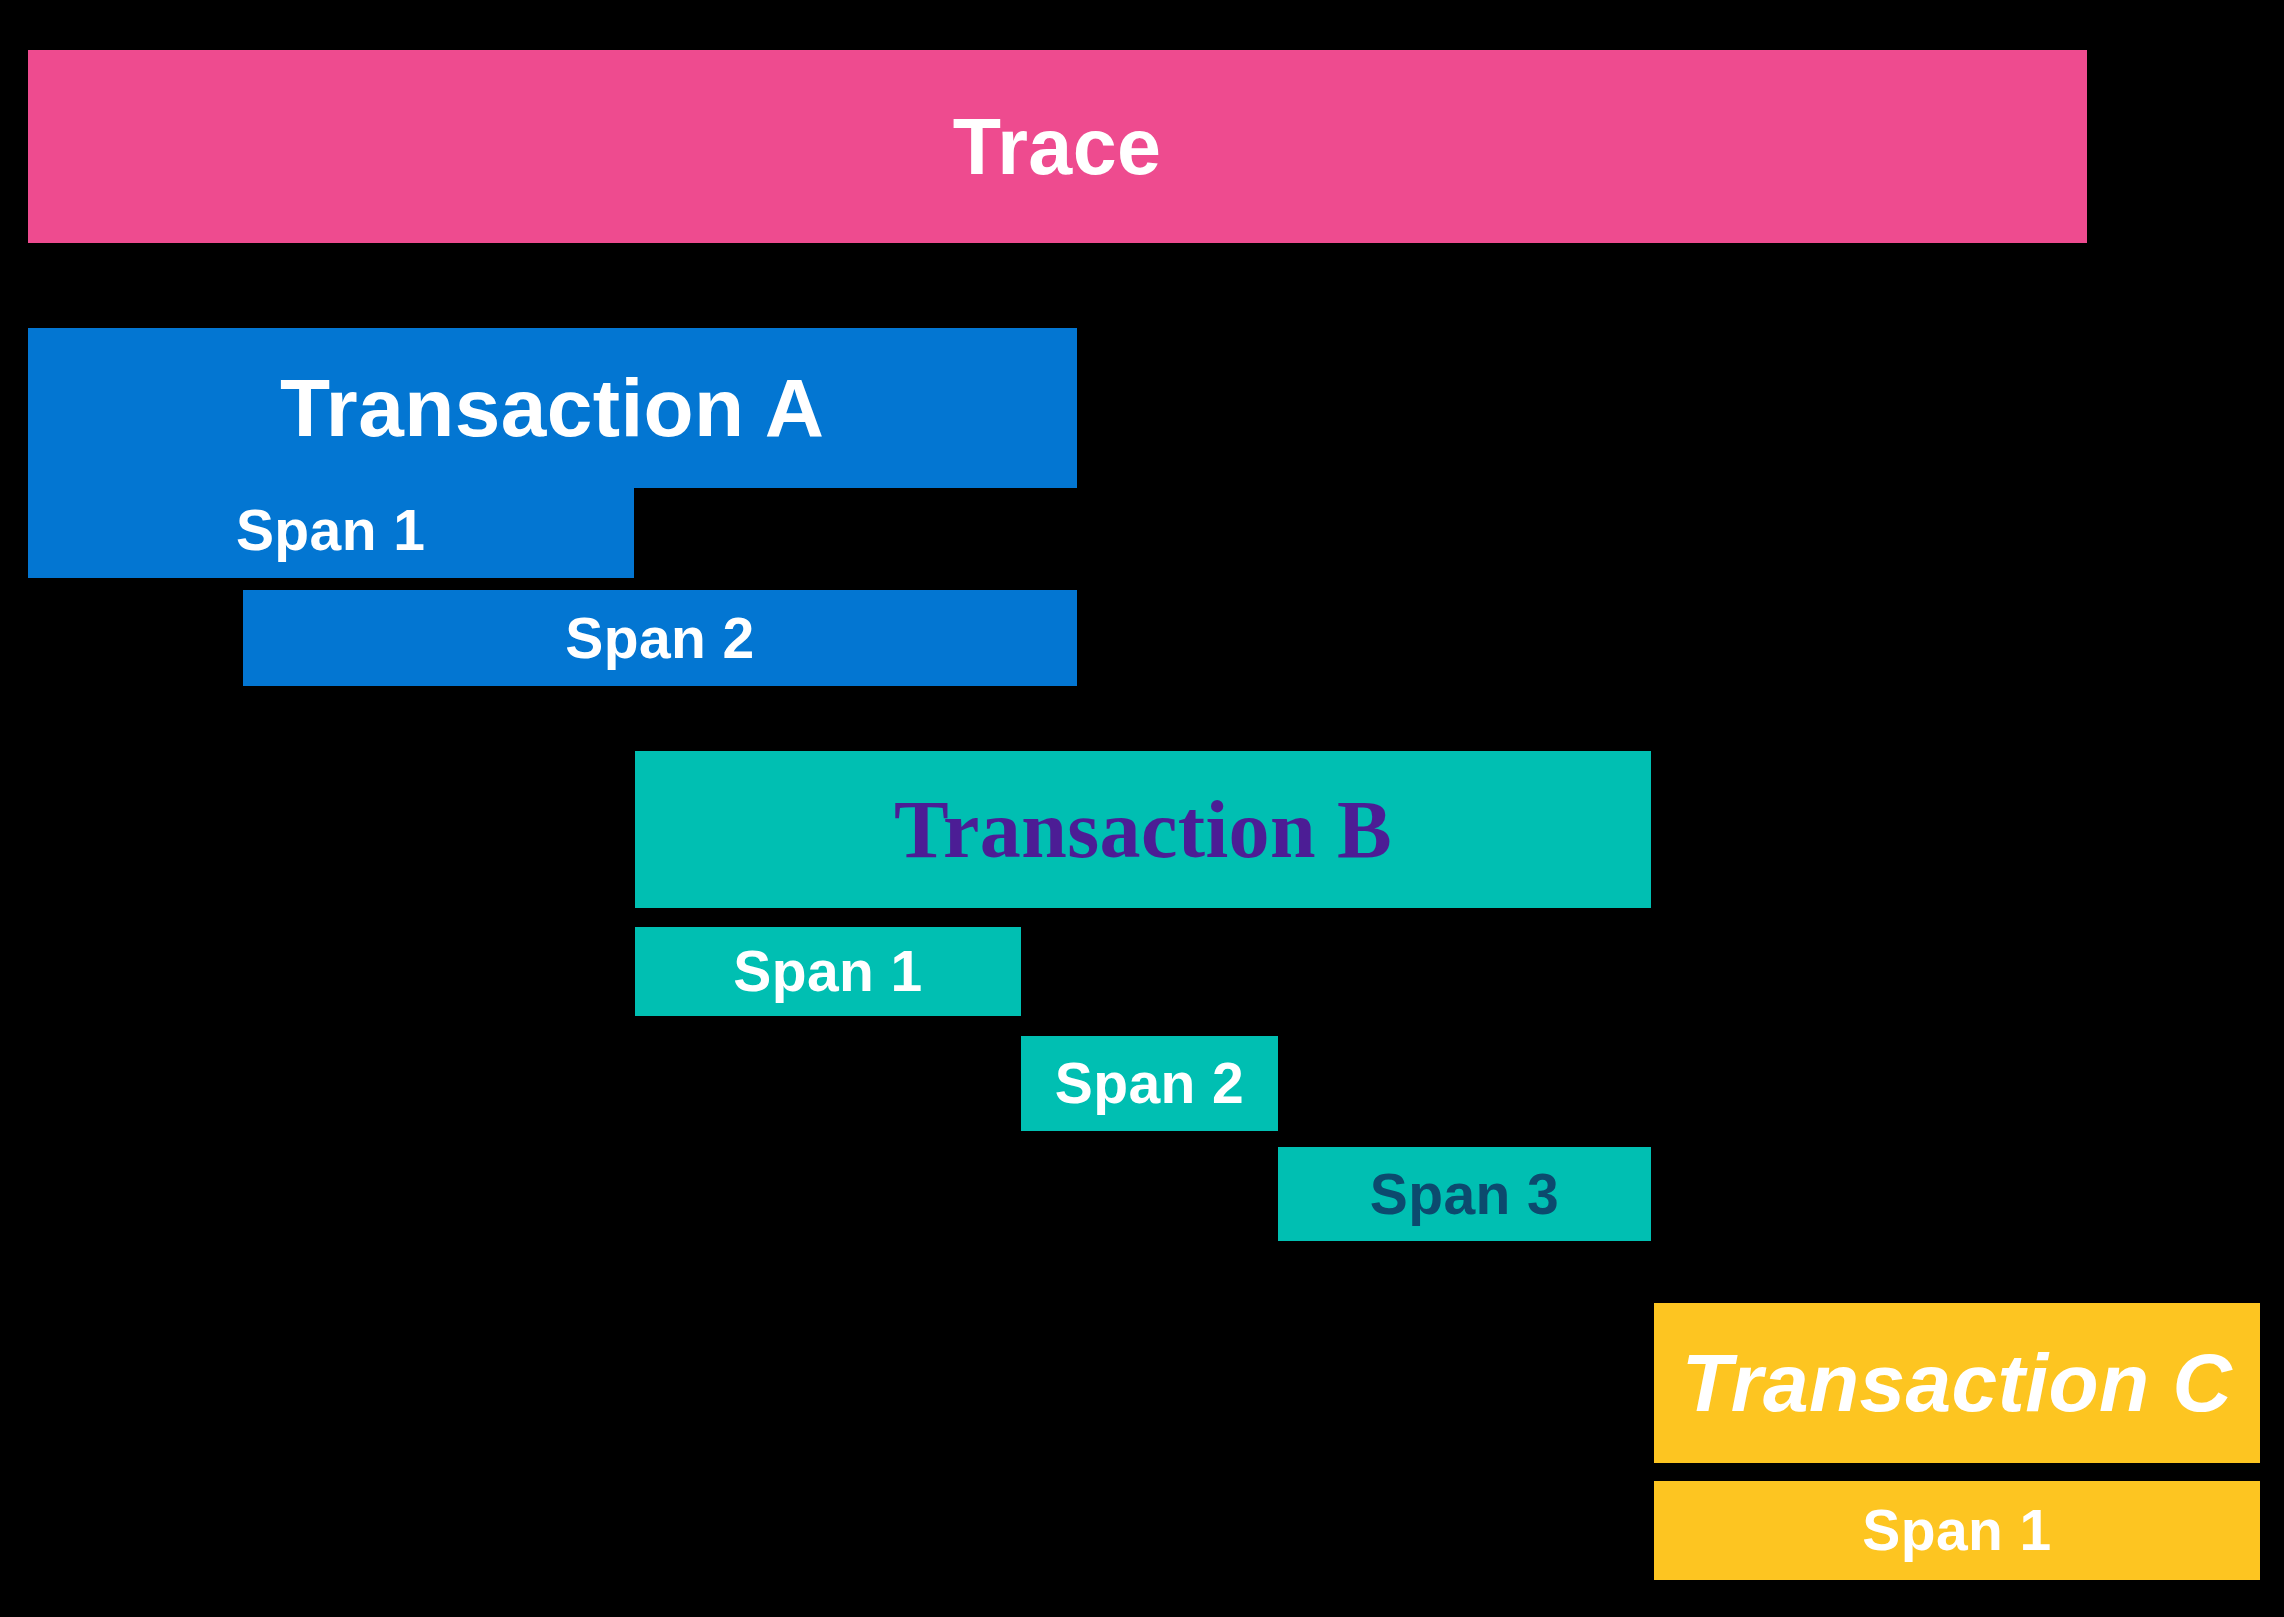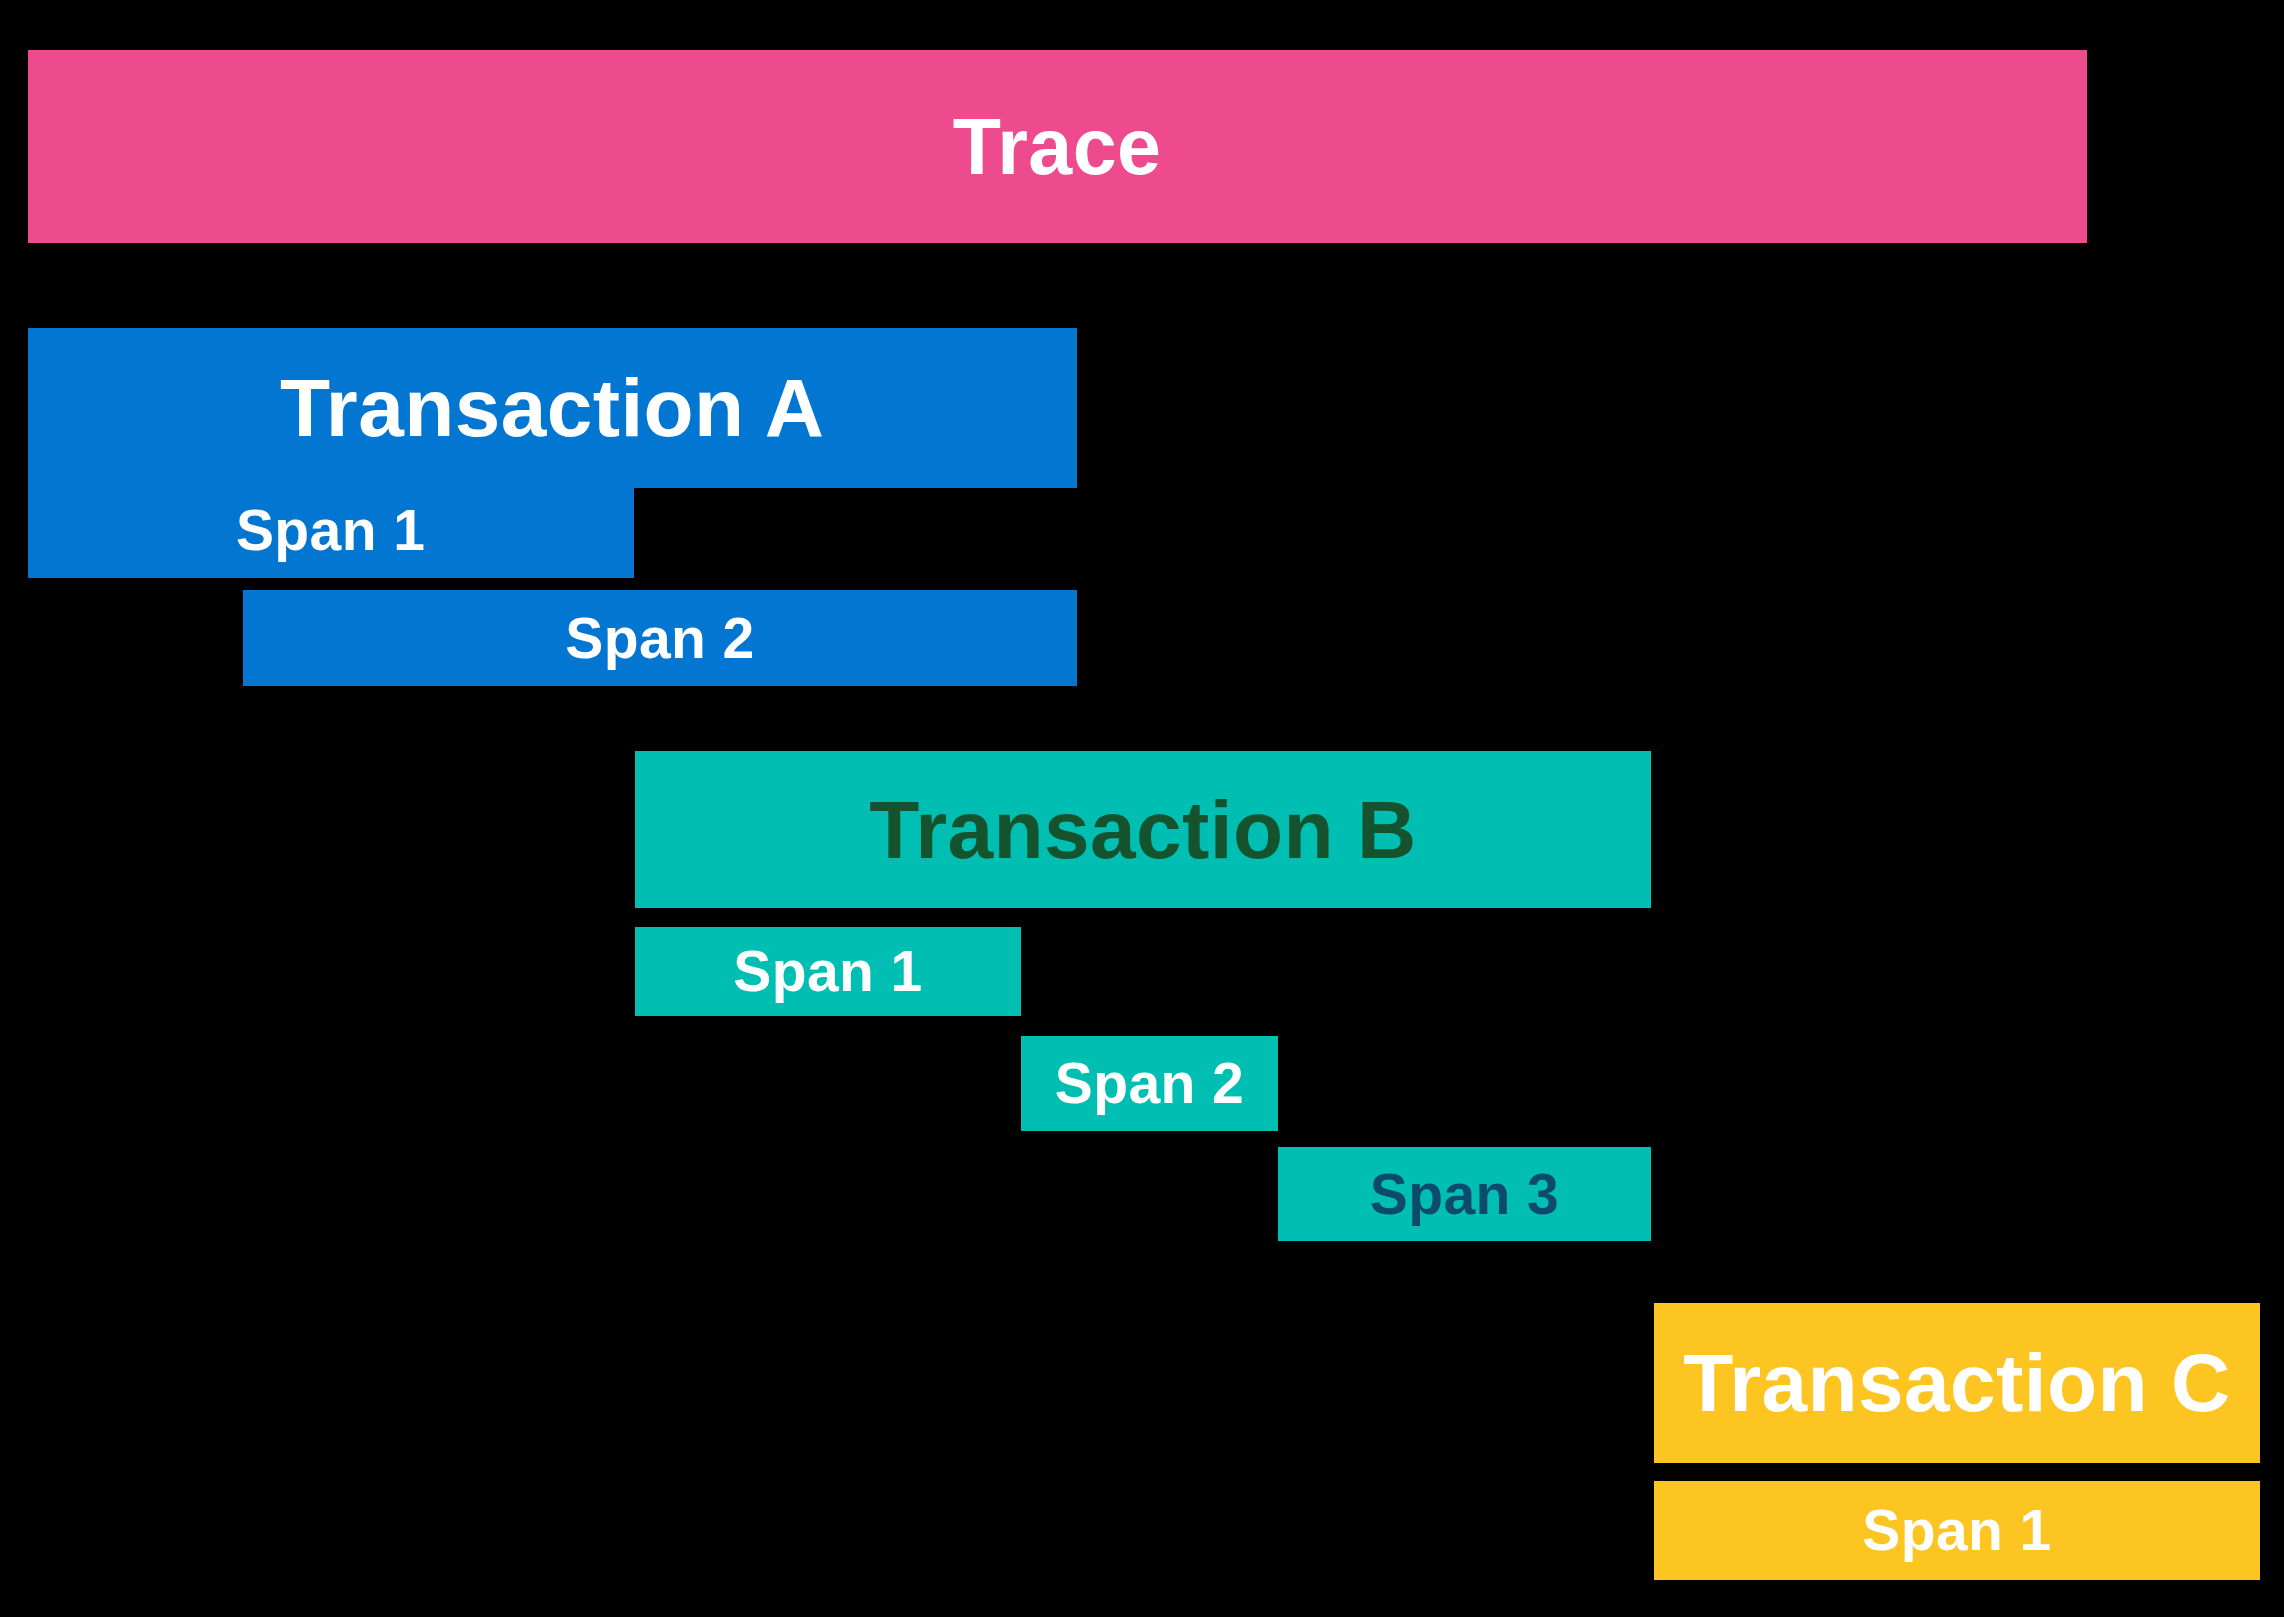--- a/index.html
+++ b/index.html
@@ -40,31 +40,31 @@
     <div class="bar" style="left: 27.6px; top: 328px; width: 1049px; height: 160px; background: rgb(3, 118, 210);">
       <span class="bar-label" style="font-size: 82px; color: rgb(255, 255, 255);">Transaction A</span>
     </div>
     <div class="bar" style="left: 27.6px; top: 483px; width: 606px; height: 95px; background: rgb(3, 118, 210);">
       <span class="bar-label" style="font-size: 57px; color: rgb(255, 255, 255);">Span 1</span>
     </div>
     <div class="bar" style="left: 243px; top: 590px; width: 834px; height: 96px; background: rgb(3, 118, 210);">
       <span class="bar-label" style="font-size: 57px; color: rgb(255, 255, 255);">Span 2</span>
     </div>
     <div class="bar" style="left: 635px; top: 751px; width: 1016px; height: 157px; background: rgb(0, 191, 178);">
-      <span class="bar-label" style="font-size: 82px; color: #14532d;">Transaction B</span>
+      <span class="bar-label" style="font-size: 82px; color: #4c1d95; font-family: Liberation Serif, serif;">Transaction B</span>
     </div>
     <div class="bar" style="left: 635px; top: 927px; width: 386px; height: 89px; background: rgb(0, 191, 178);">
       <span class="bar-label" style="font-size: 57px; color: rgb(255, 255, 255);">Span 1</span>
     </div>
     <div class="bar" style="left: 1021px; top: 1036px; width: 257px; height: 95px; background: rgb(0, 191, 178);">
       <span class="bar-label" style="font-size: 57px; color: rgb(255, 255, 255);">Span 2</span>
     </div>
     <div class="bar" style="left: 1278px; top: 1147px; width: 373px; height: 94px; background: rgb(0, 191, 178);">
       <span class="bar-label" style="font-size: 57px; color: #0c4a6e;">Span 3</span>
     </div>
     <div class="bar" style="left: 1654px; top: 1303px; width: 606px; height: 160px; background: rgb(253, 197, 33);">
-      <span class="bar-label" style="font-size: 82px; color: rgb(255, 255, 255);">Transaction C</span>
+      <span class="bar-label" style="font-size: 82px; color: rgb(255, 255, 255); font-style: italic;">Transaction C</span>
     </div>
     <div class="bar" style="left: 1654px; top: 1481px; width: 606px; height: 99px; background: rgb(253, 197, 33);">
       <span class="bar-label" style="font-size: 57px; color: rgb(255, 255, 255);">Span 1</span>
     </div>
   </div>
 
 
 </body></html>

